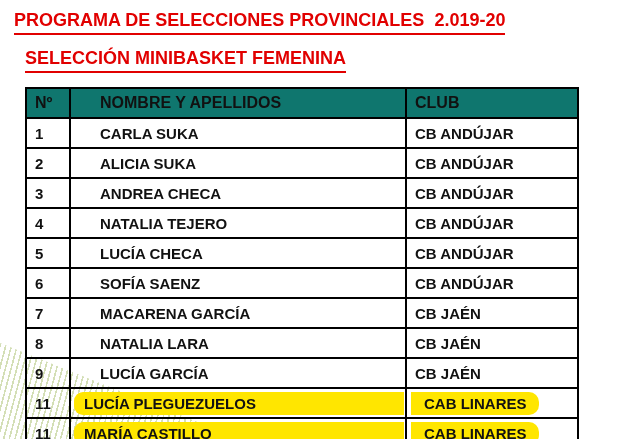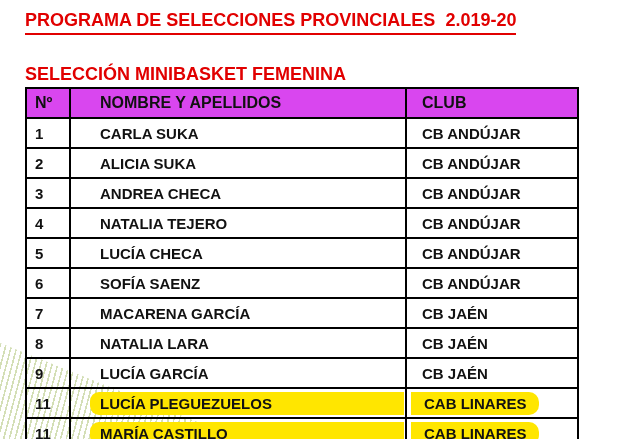--- a/index.html
+++ b/index.html
@@ -26,22 +26,22 @@
     background: repeating-linear-gradient(
       105deg,
       rgba(176, 196, 122, 0.55) 0px,
       rgba(176, 196, 122, 0.55) 1.6px,
       rgba(255, 255, 255, 0) 1.6px,
       rgba(255, 255, 255, 0) 5.5px
     );
     clip-path: polygon(0 0, 100% 100%, 0 100%);
     z-index: 0;
   }
-  .title-wrap  { position: absolute; left: 25px; top: 10px;  z-index: 1; }
-  .subtitle-wrap { position: absolute; left: 25px; top: 64px; z-index: 1; }
+  .title-wrap  { position: absolute; left: 14px; top: 10px;  z-index: 1; }
+  .subtitle-wrap { position: absolute; left: 25px; top: 48px; z-index: 1; }
   .doc-heading {
     display: inline-block;
     font-size: 18px;
     font-weight: bold;
     color: #e10000;
     border-bottom: 2px solid #e10000;
     padding-bottom: 2px;
     white-space: pre;
     letter-spacing: 0px;
   }
@@ -59,31 +59,31 @@
   col.c-club { width: 172px; }
   th, td {
     border: 2px solid #000000;
     height: 26px;
     vertical-align: middle;
     font-weight: bold;
     color: #111111;
     overflow: hidden;
   }
   th {
-    background: #d946ef;
+    background: #0f766e;
     text-align: left;
     font-size: 16px;
   }
   td { font-size: 15px; background: transparent; }
   th.col-num,  td.col-num  { padding-left: 8px; }
   th.col-name, td.col-name { padding-left: 29px; }
-  th.col-club, td.col-club { padding-left: 15px; }
+  th.col-club, td.col-club { padding-left: 8px; }
   .txt { display: inline-block; }
   
-  tr.hl td.col-name { padding-left: 16px; }
+  tr.hl td.col-name { padding-left: 0; }
   tr.hl .name-txt {
     display: block;
     margin-left: 3px;
     padding: 3px 0 3px 10px;
     background: #ffe600;
     border-radius: 9px 0 0 9px;
   }
   tr.hl td.col-club { padding-left: 4px; }
   tr.hl .club-txt {
     display: inline-block;

